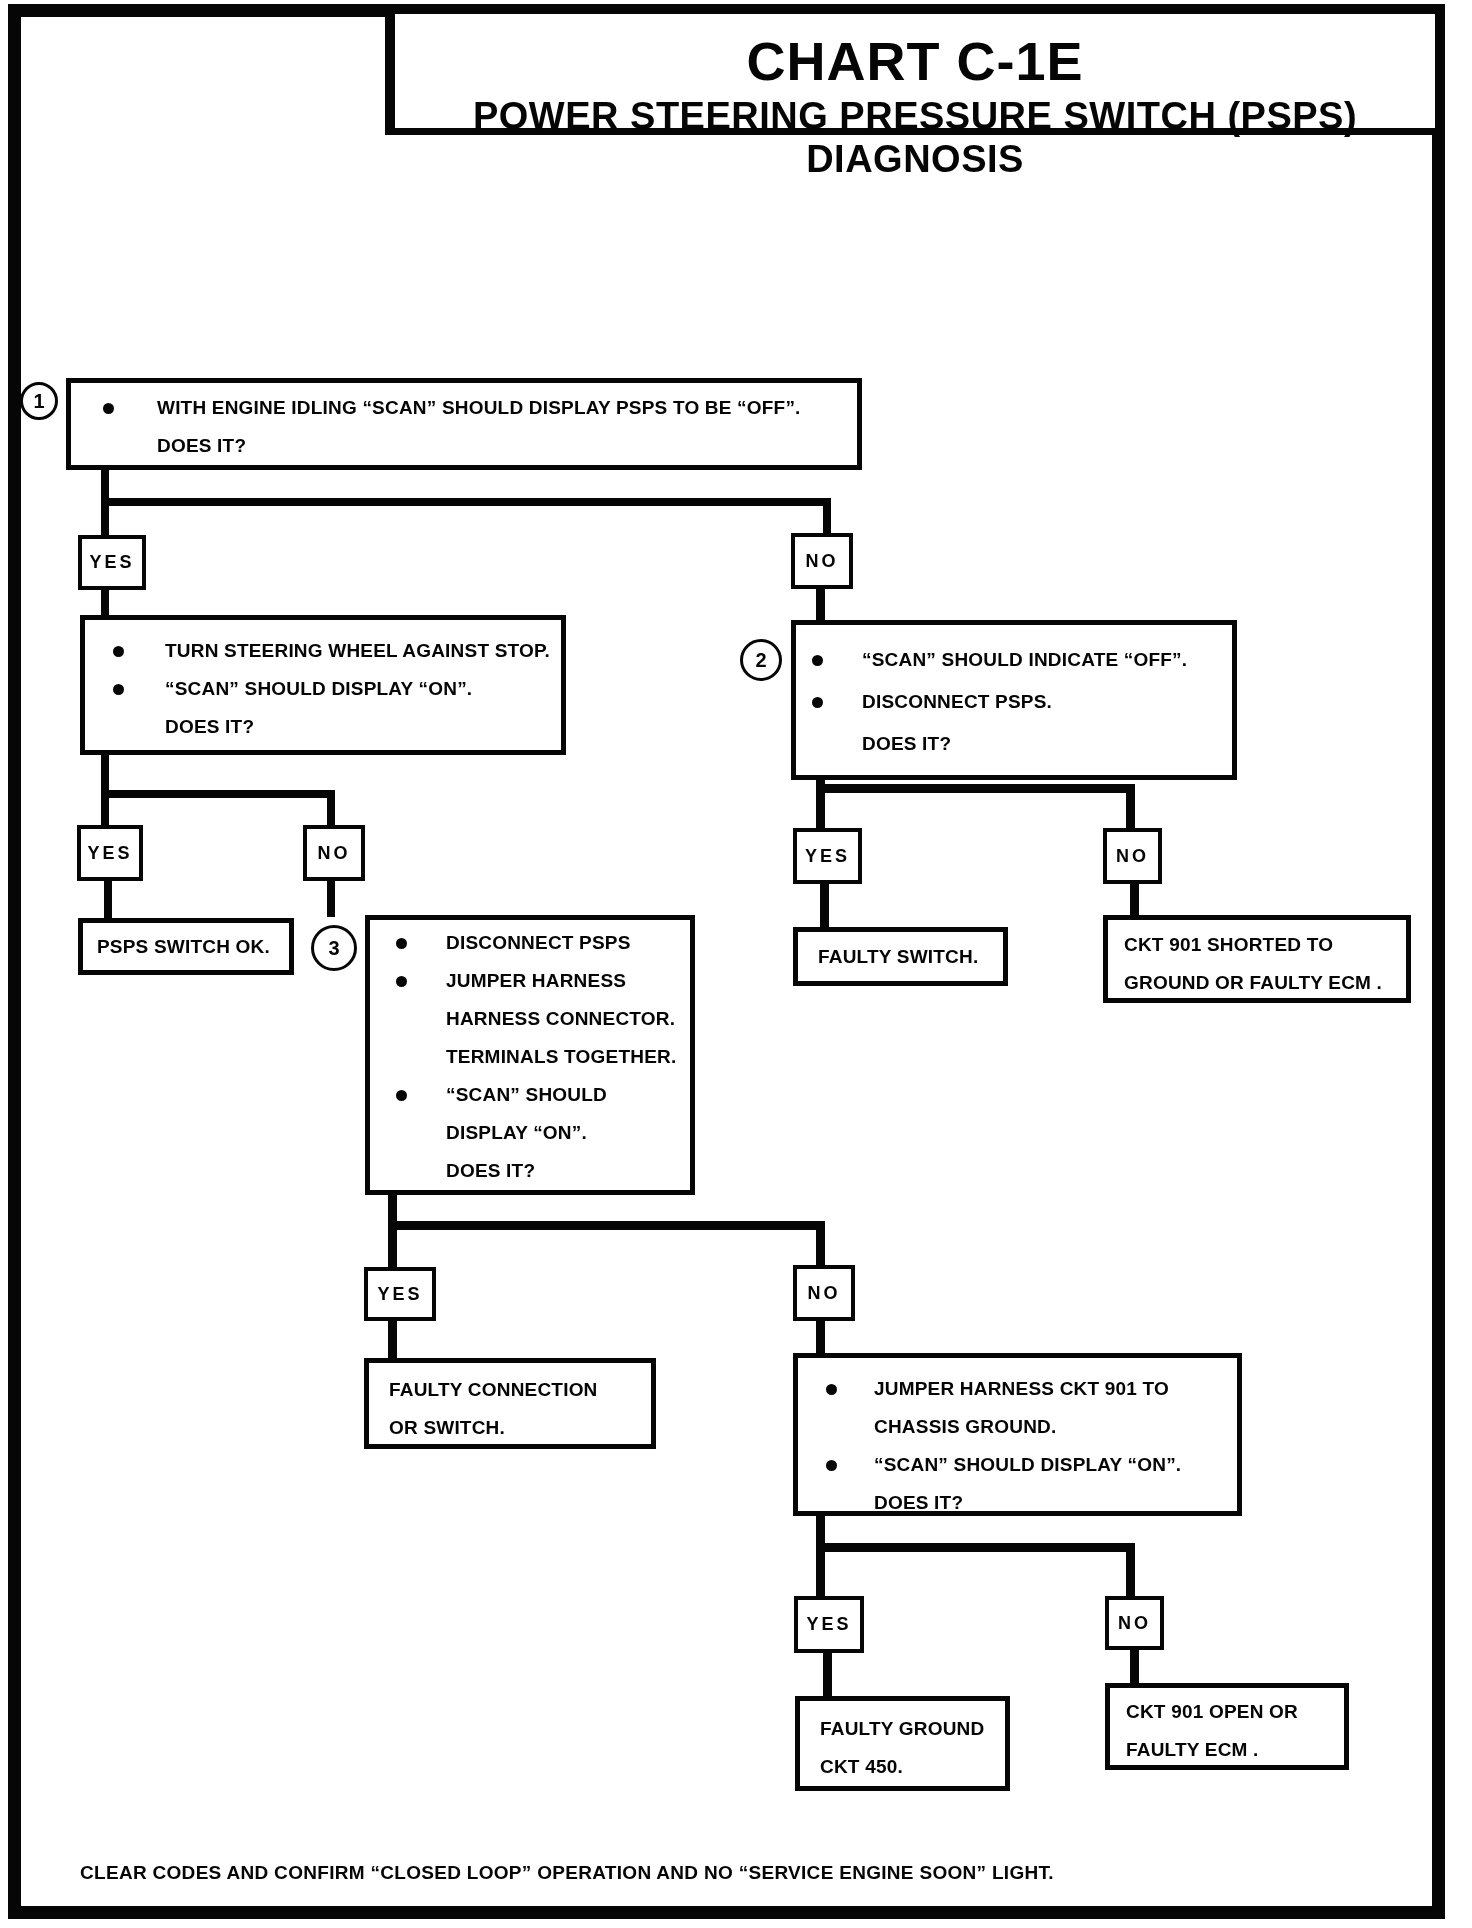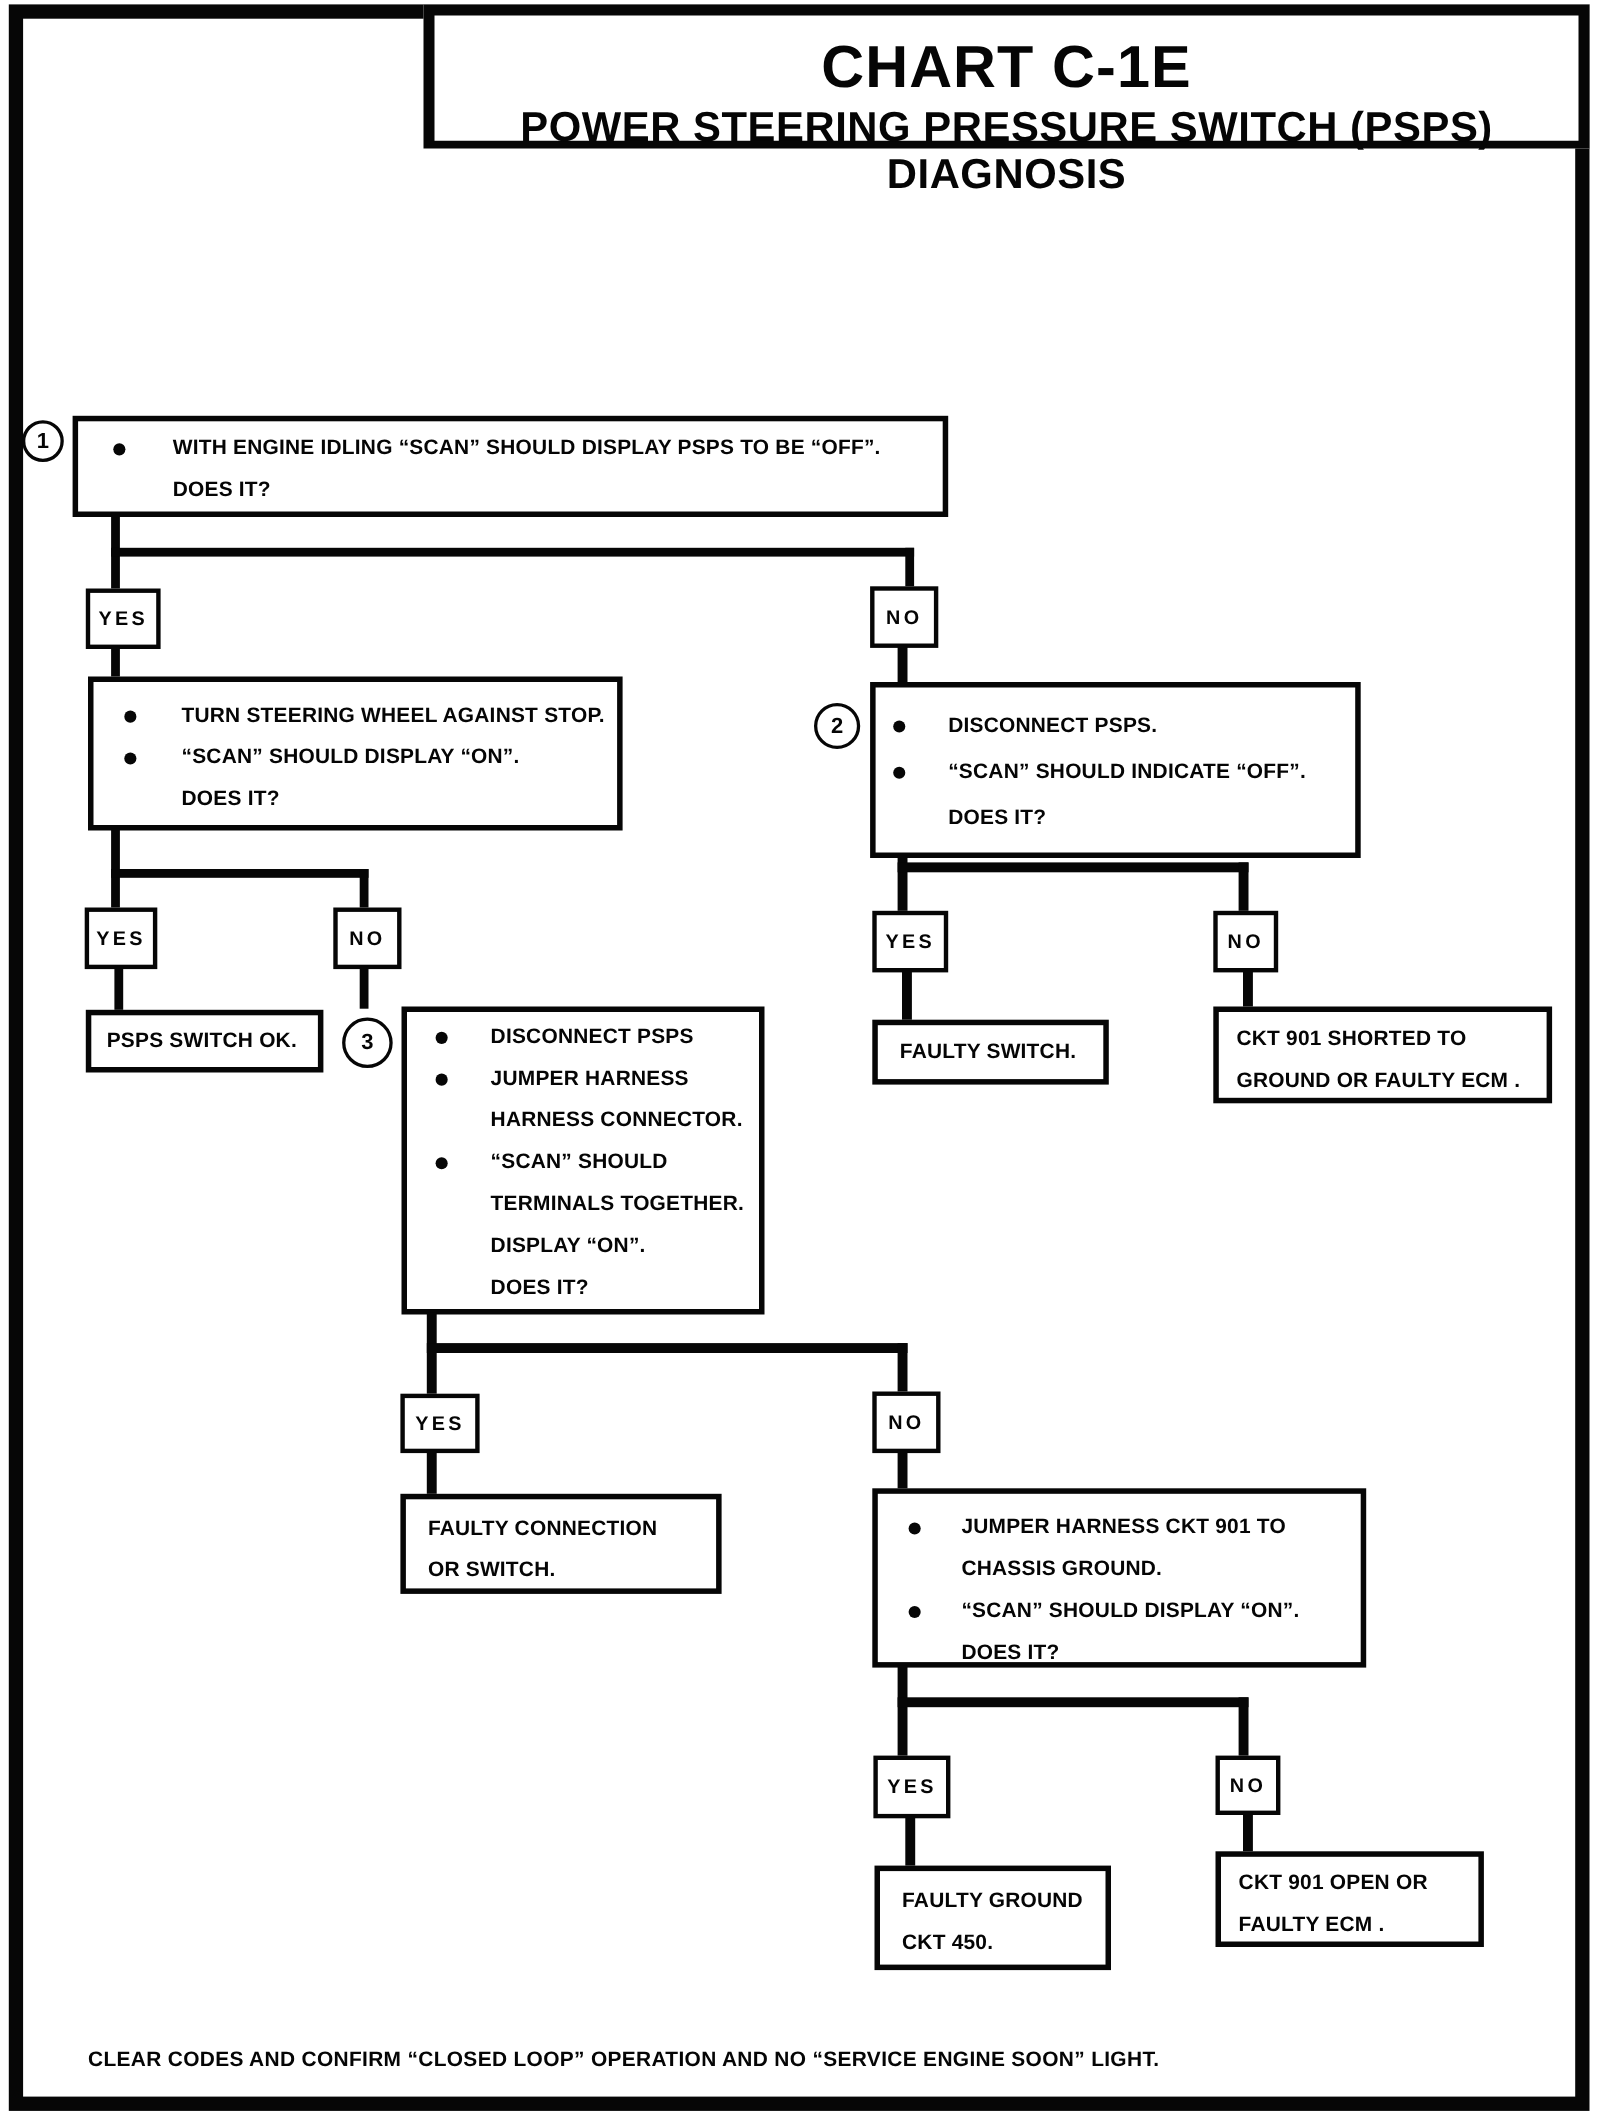--- a/index.html
+++ b/index.html
@@ -98,25 +98,25 @@
     </div>
     <div class="row" style="padding-left:80px;">
       <span>DOES IT?</span>
     </div>
   </div>
 
   <div class="ln" style="left:816px;top:587px;width:9px;height:35px;"></div>
   <div class="node" style="left:791px;top:620px;width:446px;height:160px;padding-top:14px;line-height:42px;">
     <div class="row" style="padding-left:66px;line-height:42px;">
       <span class="bullet" style="left:16px;top:16px;"></span>
-      <span>DISCONNECT PSPS.</span>
+      <span>“SCAN” SHOULD INDICATE “OFF”.</span>
     </div>
     <div class="row" style="padding-left:66px;line-height:42px;">
       <span class="bullet" style="left:16px;top:16px;"></span>
-      <span>“SCAN” SHOULD INDICATE “OFF”.</span>
+      <span>DISCONNECT PSPS.</span>
     </div>
     <div class="row" style="padding-left:66px;line-height:42px;">
       <span>DOES IT?</span>
     </div>
   </div>
 
   <div class="ln" style="left:101px;top:753px;width:8px;height:74px;"></div>
   <div class="ln" style="left:101px;top:790px;width:234px;height:8px;"></div>
   <div class="ln" style="left:327px;top:790px;width:8px;height:37px;"></div>
 
@@ -139,25 +139,25 @@
       <span>DISCONNECT PSPS</span>
     </div>
     <div class="row" style="padding-left:76px;">
       <span class="bullet" style="left:26px;"></span>
       <span>JUMPER HARNESS</span>
     </div>
     <div class="row" style="padding-left:76px;">
       <span>HARNESS CONNECTOR.</span>
     </div>
     <div class="row" style="padding-left:76px;">
+      <span>TERMINALS TOGETHER.</span>
+    </div>
+    <div class="row" style="padding-left:76px;">
       <span class="bullet" style="left:26px;"></span>
       <span>“SCAN” SHOULD</span>
-    </div>
-    <div class="row" style="padding-left:76px;">
-      <span>TERMINALS TOGETHER.</span>
     </div>
     <div class="row" style="padding-left:76px;">
       <span>DISPLAY “ON”.</span>
     </div>
     <div class="row" style="padding-left:76px;">
       <span>DOES IT?</span>
     </div>
   </div>
 
   <div class="ln" style="left:816px;top:778px;width:9px;height:52px;"></div>

